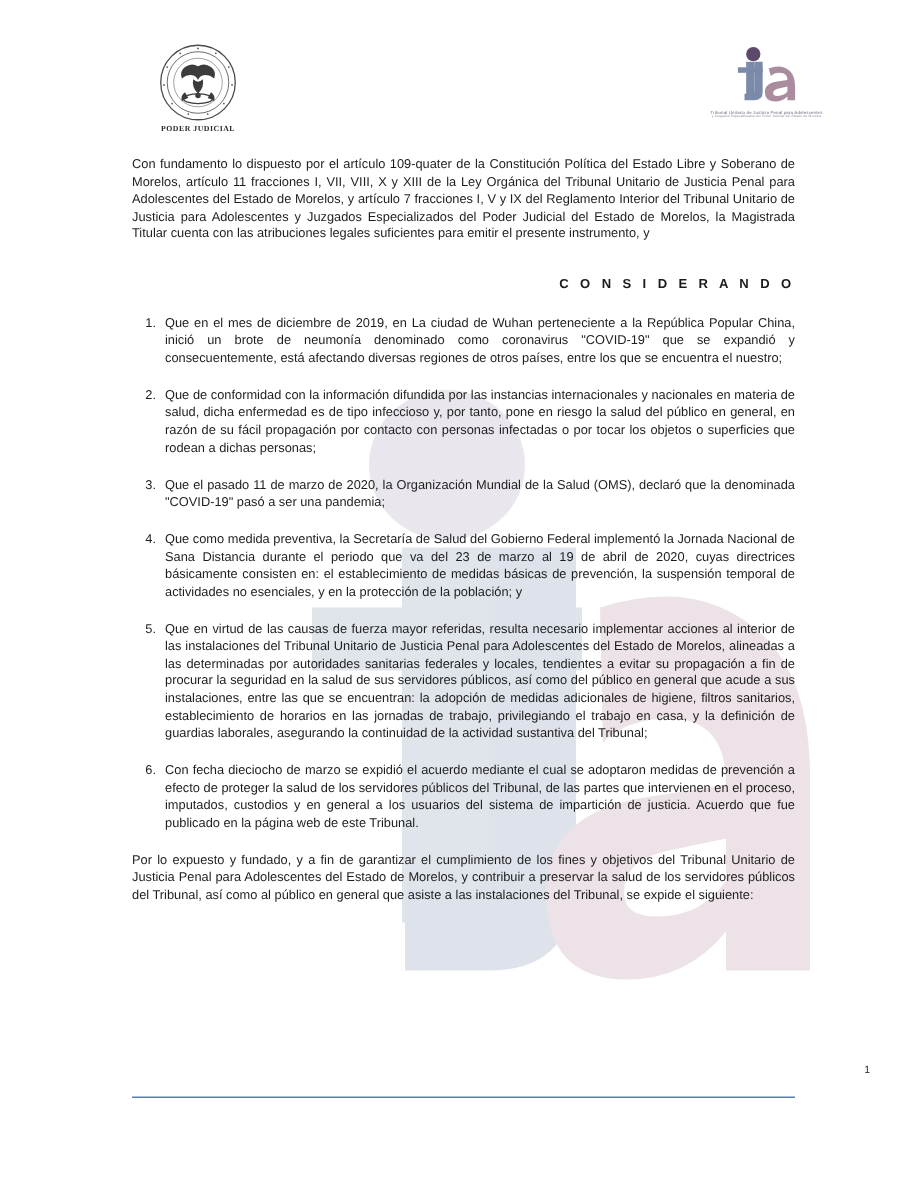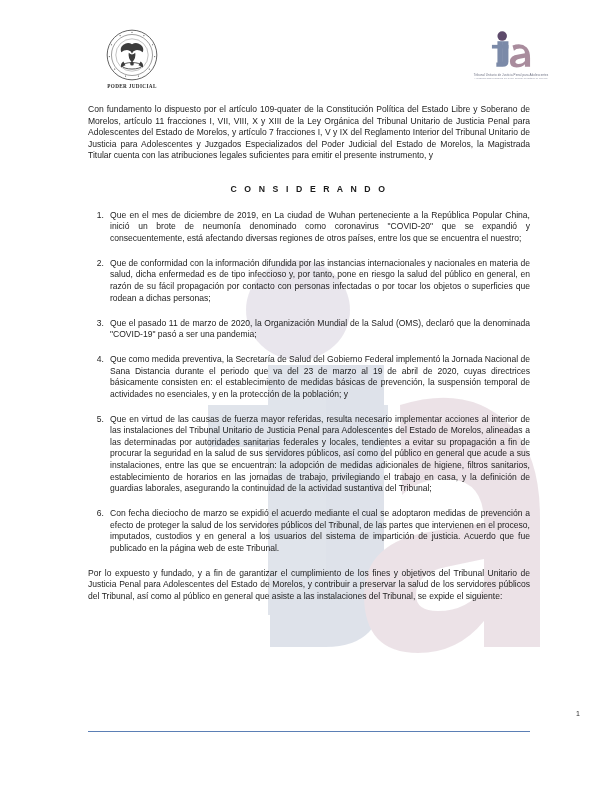--- a/index.html
+++ b/index.html
@@ -93,21 +93,21 @@
     font-size: 8.55px;
     line-height: 11.55px;
     color: #1d1d1d;
     text-align: justify;
     text-justify: inter-word;
     margin: 0;
   }
   .intro { margin-bottom: 0; }
 
   .considerando {
-    text-align: center;
+    text-align: right;
     font-size: 8.7px;
     font-weight: bold;
     letter-spacing: 2.6px;
     color: #1b1b1b;
     margin: 22px 0 16px 0;
   }
 
   ol.items {
     list-style: none;
     margin: 0;
@@ -274,21 +274,21 @@
 
   <div class="content">
 
     <p class="para intro">Con fundamento lo dispuesto por el artículo 109-quater de la Constitución Política del Estado Libre y Soberano de Morelos, artículo 11 fracciones I, VII, VIII, X y XIII de la Ley Orgánica del Tribunal Unitario de Justicia Penal para Adolescentes del Estado de Morelos, y artículo 7 fracciones I, V y IX del Reglamento Interior del Tribunal Unitario de Justicia para Adolescentes y Juzgados Especializados del Poder Judicial del Estado de Morelos, la Magistrada Titular cuenta con las atribuciones legales suficientes para emitir el presente instrumento, y</p>
 
     <div class="considerando">C O N S I D E R A N D O</div>
 
     <ol class="items">
       <li>
         <span class="num">1.</span>
-        <span class="itxt">Que en el mes de diciembre de 2019, en La ciudad de Wuhan perteneciente a la República Popular China, inició un brote de neumonía denominado como coronavirus "COVID-20" que se expandió y consecuentemente, está afectando diversas regiones de otros países, entre los que se encuentra el nuestro;</span>
+        <span class="itxt">Que en el mes de diciembre de 2019, en La ciudad de Wuhan perteneciente a la República Popular China, inició un brote de neumonía denominado como coronavirus "COVID-19" que se expandió y consecuentemente, está afectando diversas regiones de otros países, entre los que se encuentra el nuestro;</span>
       </li>
       <li>
         <span class="num">2.</span>
         <span class="itxt">Que de conformidad con la información difundida por las instancias internacionales y nacionales en materia de salud, dicha enfermedad es de tipo infeccioso y, por tanto, pone en riesgo la salud del público en general, en razón de su fácil propagación por contacto con personas infectadas o por tocar los objetos o superficies que rodean a dichas personas;</span>
       </li>
       <li>
         <span class="num">3.</span>
         <span class="itxt">Que el pasado 11 de marzo de 2020, la Organización Mundial de la Salud (OMS), declaró que la denominada "COVID-19" pasó a ser una pandemia;</span>
       </li>
       <li>

